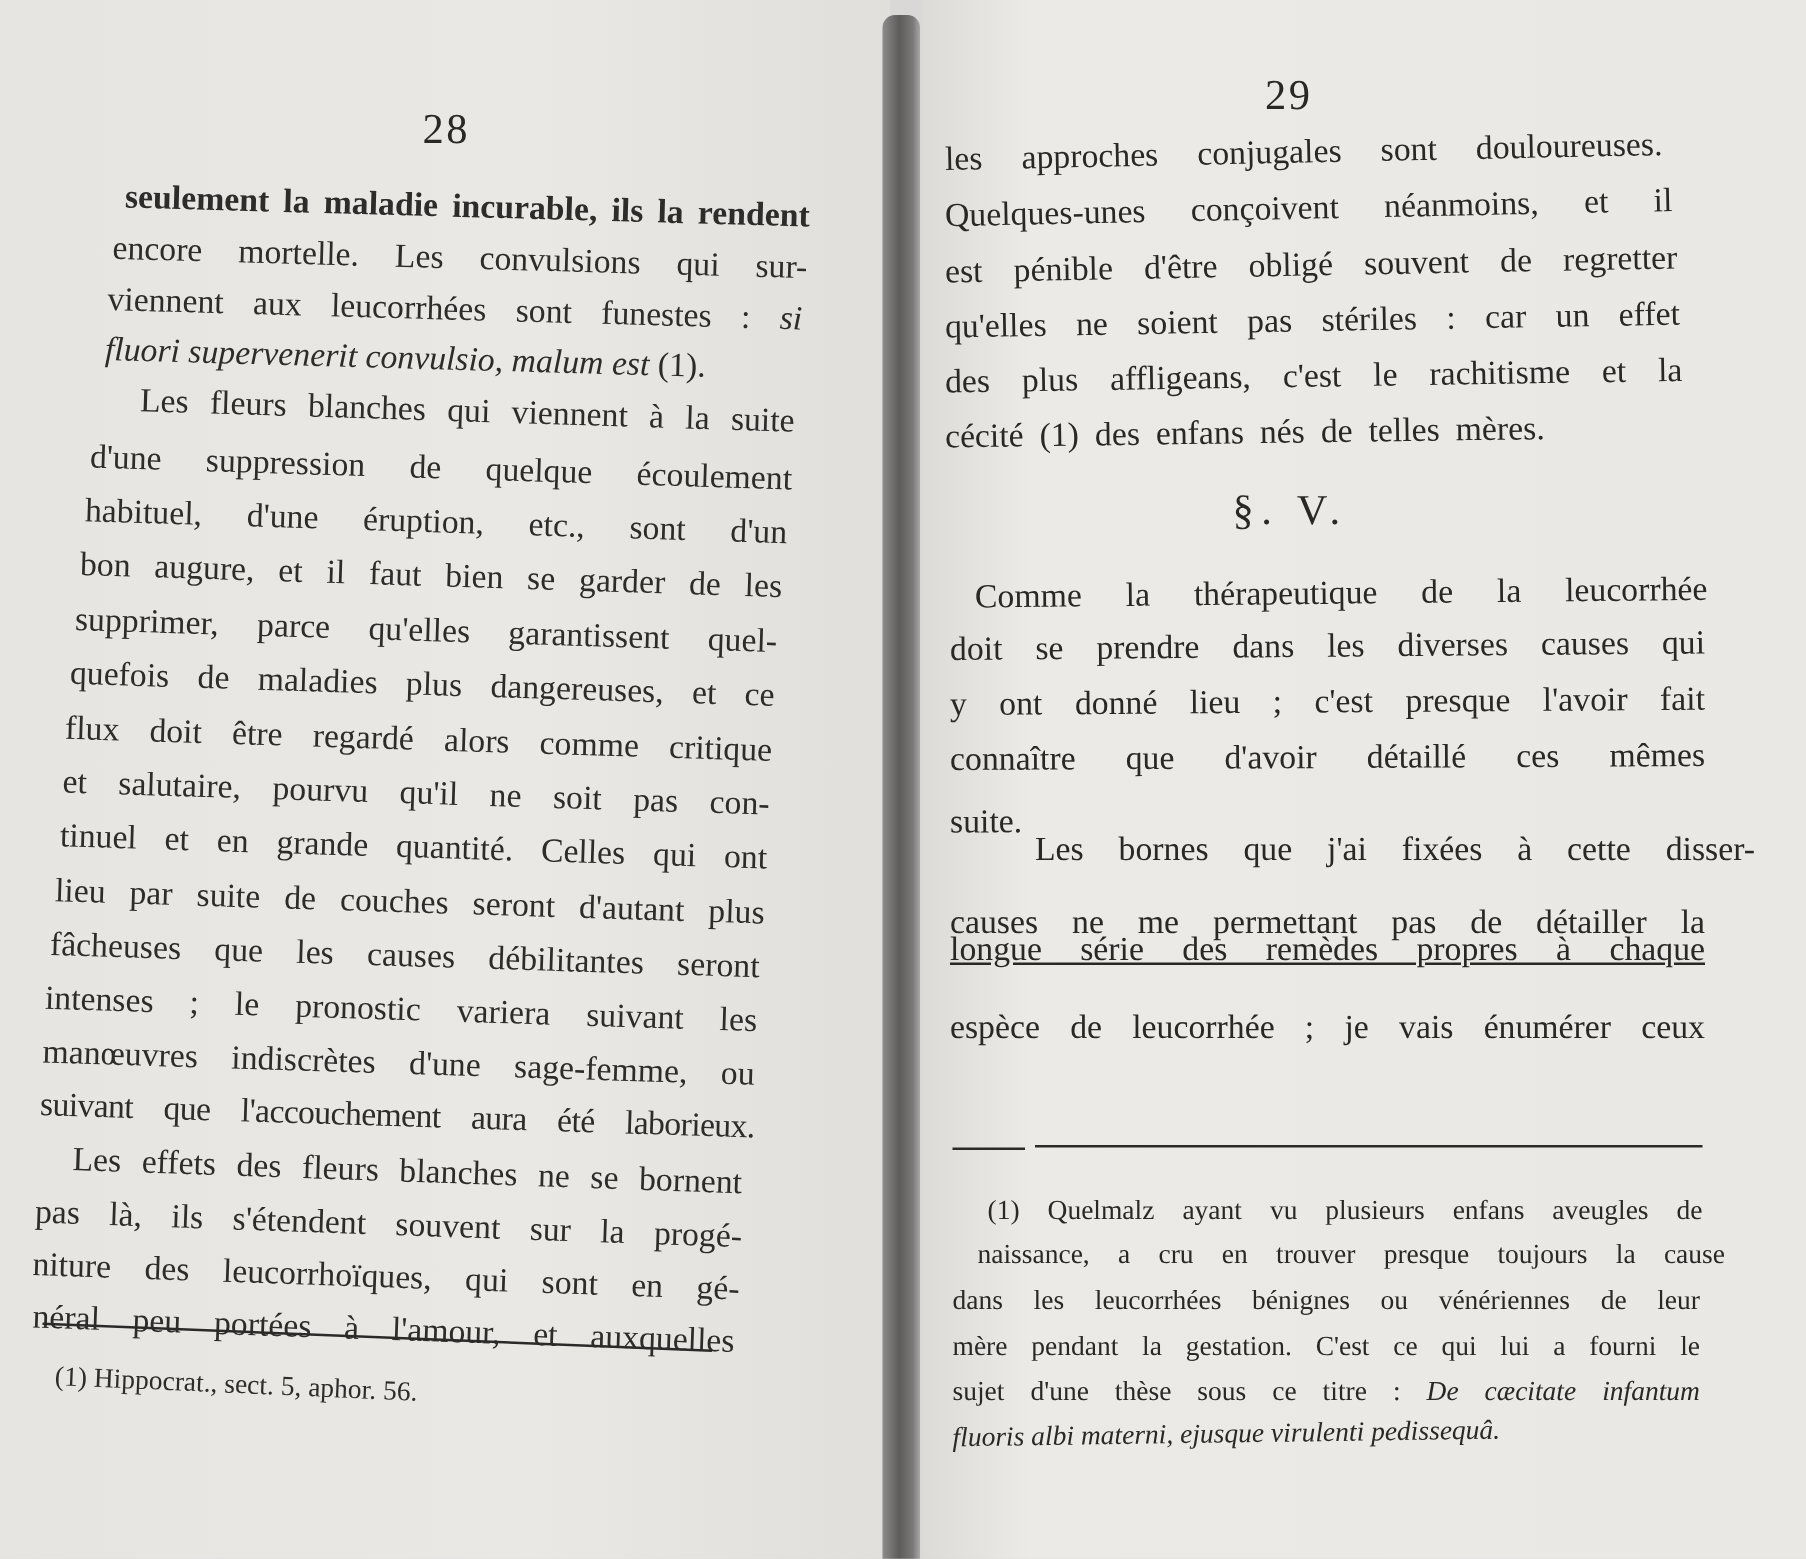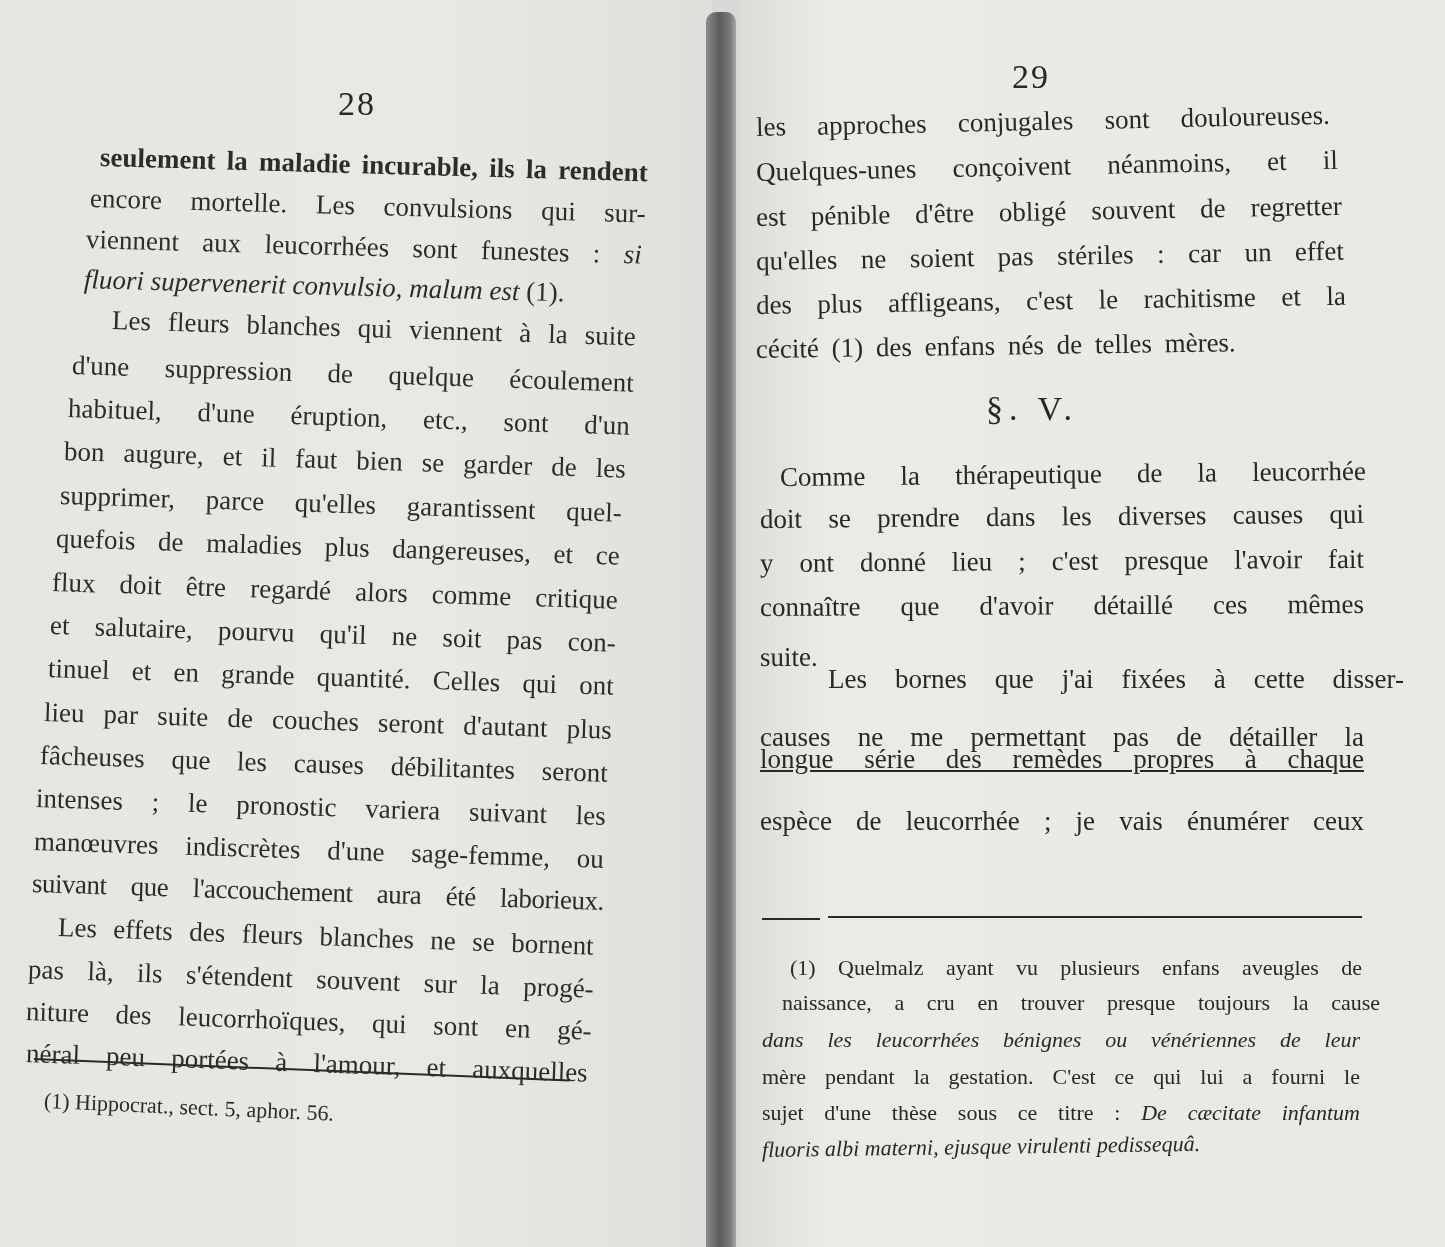--- a/index.html
+++ b/index.html
@@ -94,19 +94,19 @@
   <div class="line" style="left:50px;top:664px;width:576px;margin-left:40px;">Les bornes que j'ai fixées à cette disser-</div>
   <div class="line" style="left:22px;top:722px;width:604px;">causes ne me permettant pas de détailler la</div>
   <div class="line" style="left:22px;top:744px;width:604px;text-decoration:underline;">longue série des remèdes propres à chaque</div>
   <div class="line" style="left:22px;top:806px;width:604px;">espèce de leucorrhée ; je vais énumérer ceux</div>
 
   <div class="rule" style="left:24px;top:918px;width:58px;"></div>
   <div class="rule" style="left:90px;top:916px;width:534px;"></div>
 
   <div class="line fn" style="left:52px;top:955px;width:572px;">(1) Quelmalz ayant vu plusieurs enfans aveugles de</div>
   <div class="line fn" style="left:24px;top:990px;width:598px;margin-left:20px;">naissance, a cru en trouver presque toujours la cause</div>
-  <div class="line fn" style="left:24px;top:1027px;width:598px;font-style:italic;">dans les leucorrhées bénignes ou vénériennes de leur</div>
+  <div class="line fn" style="left:24px;top:1027px;width:598px;">dans les leucorrhées bénignes ou vénériennes de leur</div>
   <div class="line fn" style="left:24px;top:1064px;width:598px;">mère pendant la gestation. C'est ce qui lui a fourni le</div>
   <div class="line fn" style="left:24px;top:1100px;width:598px;">
     <span>sujet d'une thèse sous ce titre : </span><span class="it">De cæcitate infantum</span>
   </div>
   <div class="line fn it" style="left:24px;top:1137px;text-align-last:left;transform:rotate(-0.8deg);">fluoris albi materni, ejusque virulenti pedissequâ.</div>
 </div>
 
 </body></html>

